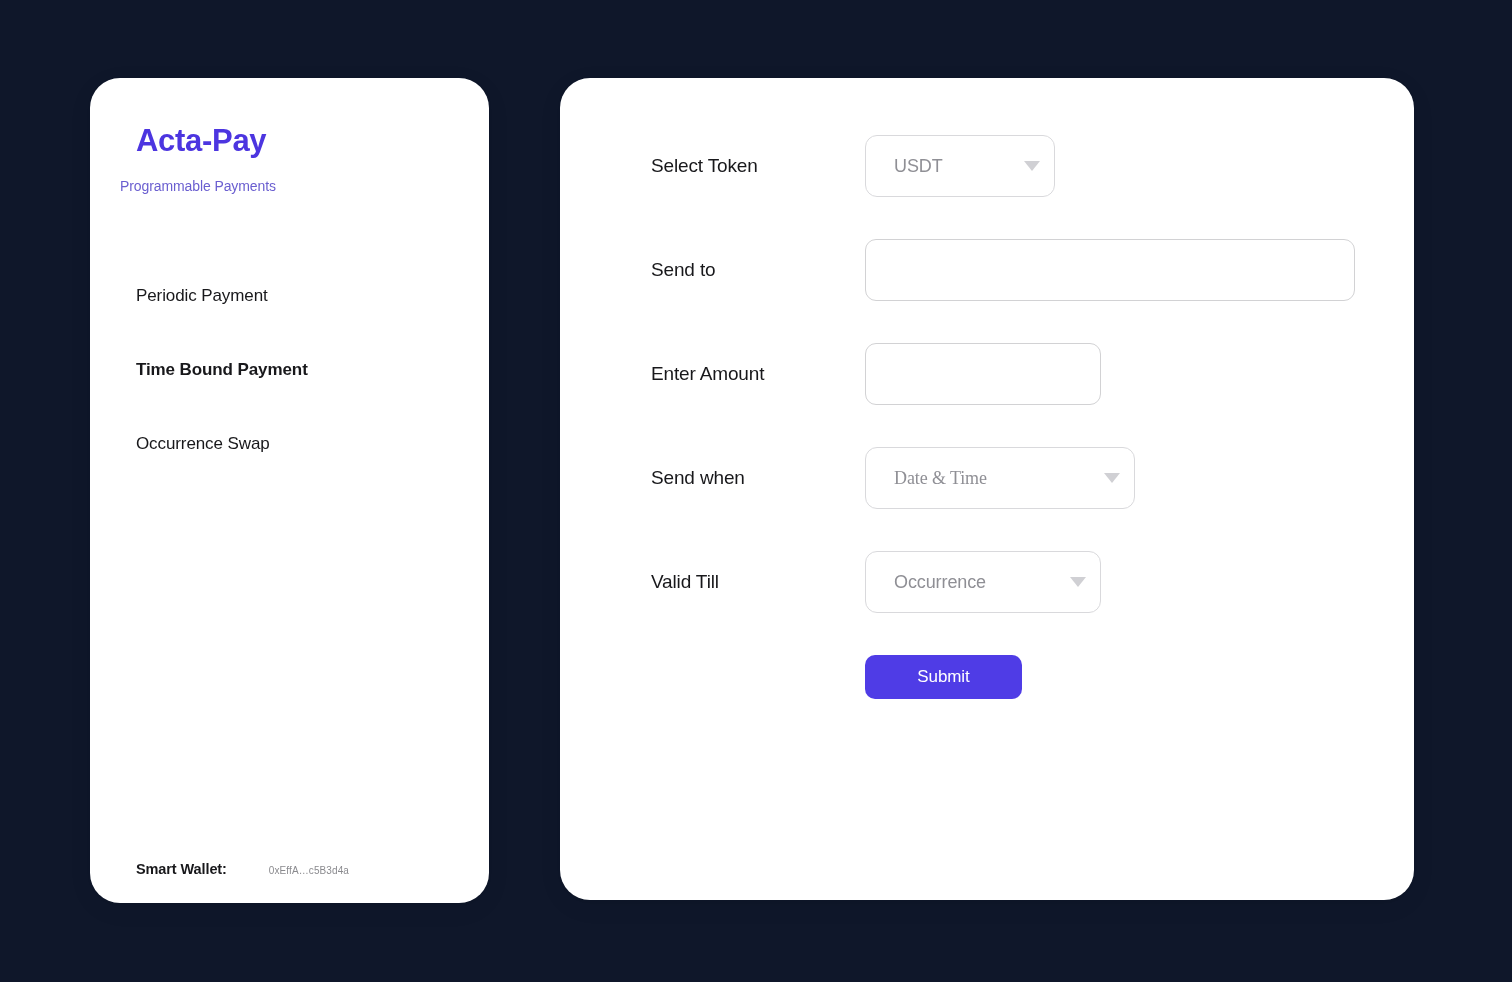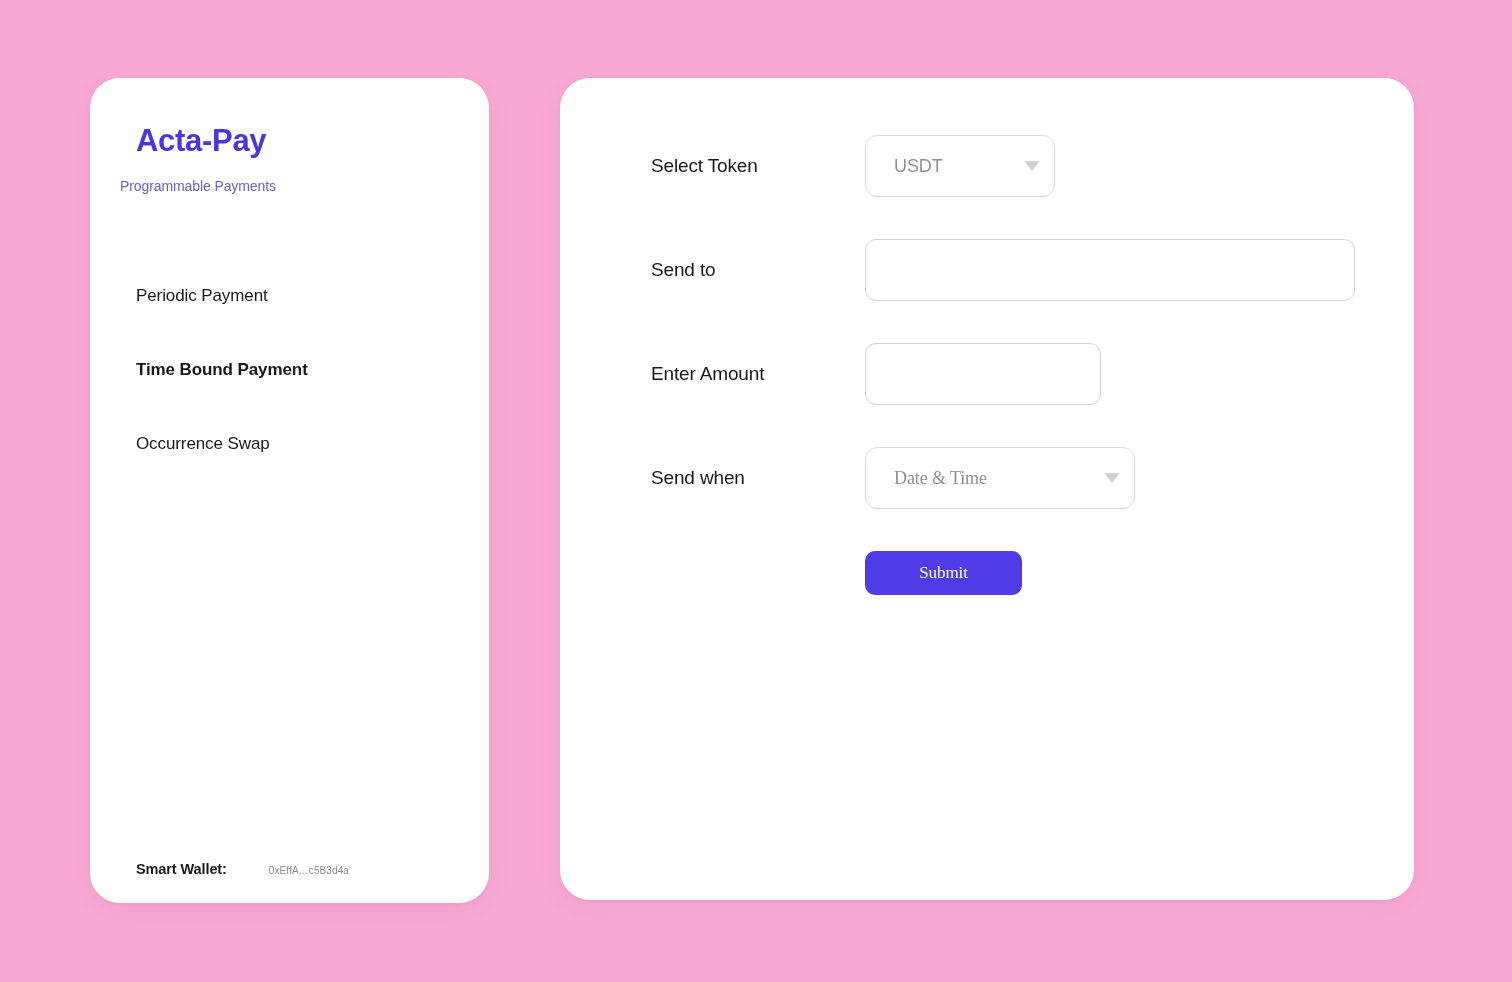--- a/index.html
+++ b/index.html
@@ -6,21 +6,21 @@
   html, body {
     margin: 0; padding: 0;
     width: 1512px; height: 982px;
     background: #f1f1f1;
     font-family: "Liberation Sans", "DejaVu Sans", sans-serif;
     overflow: hidden;
   }
   .page {
     position: relative;
     width: 1512px; height: 982px;
-    background: #f9a8d4;
+    background: #0f172a;
   }
 
   
   .sidebar-card {
     position: absolute;
     left: 90px; top: 78px;
     width: 399px; height: 825px;
     background: #ffffff;
     border-radius: 30px;
     box-shadow: 0 6px 26px rgba(0,0,0,0.055), 0 1px 4px rgba(0,0,0,0.03);
@@ -161,21 +161,21 @@
     height: 70px;
   }
   .submit-button {
     position: absolute;
     left: 214px; top: 0;
     width: 157px; height: 44px;
     background: #4f3ce6;
     color: #ffffff;
     border: none;
     border-radius: 10px;
-    font-family: Liberation Serif, serif;
+    font-family: Liberation Sans, sans-serif;
     font-size: 17px;
     letter-spacing: -0.1px;
     cursor: pointer;
   }
 </style>
 </head>
 <body>
 
 <div class="page">
 
@@ -225,20 +225,29 @@
       <div class="form-row">
         <div class="field-label">Send when</div>
         <div class="field-control">
           <div class="select-box select-when">
             <span class="select-value">Date &amp; Time</span>
             <span class="select-arrow"></span>
           </div>
         </div>
       </div>
 
+      <div class="form-row">
+        <div class="field-label">Valid Till</div>
+        <div class="field-control">
+          <div class="select-box select-valid">
+            <span class="select-value">Occurrence</span>
+            <span class="select-arrow"></span>
+          </div>
+        </div>
+      </div>
 
       <div class="submit-row">
         <button class="submit-button">Submit</button>
       </div>
 
     </div>
   </div>
 
 </div>
 

